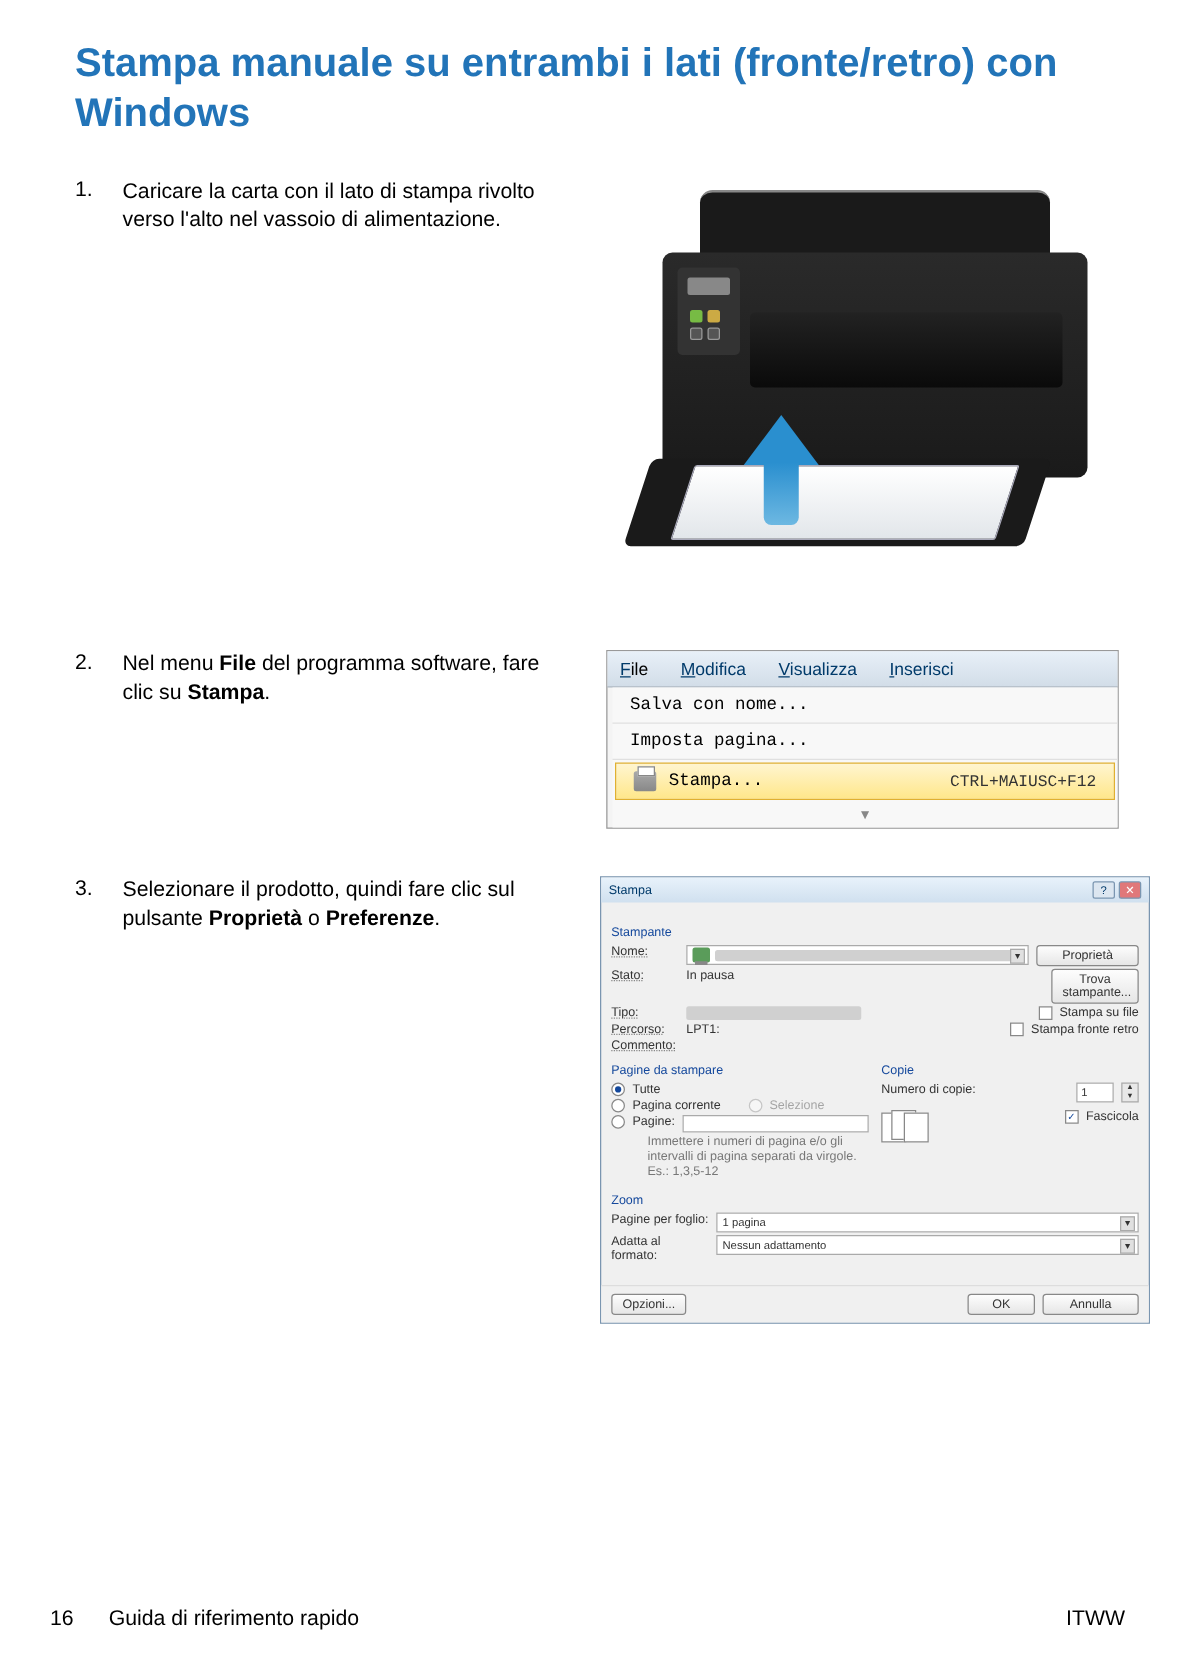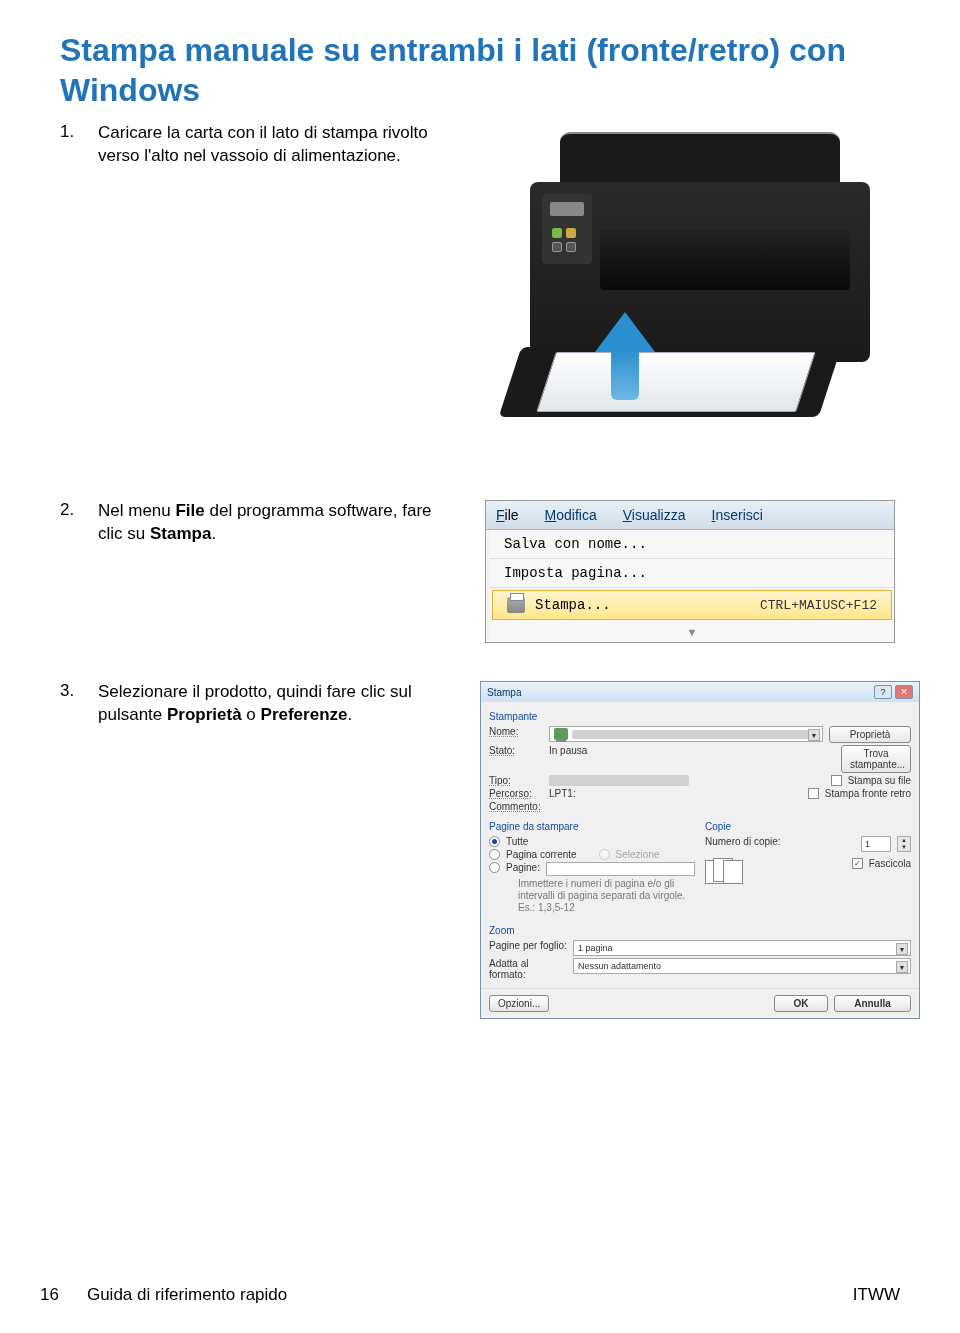--- a/index.html
+++ b/index.html
@@ -10,21 +10,21 @@
     font-family: Arial, Helvetica, sans-serif;
     color: #000;
     position: relative;
     padding: 30px 60px 30px 60px;
   }
   .title {
     color: #2274b8;
     font-size: 32px;
     font-weight: bold;
     line-height: 1.25;
-    margin-bottom: 12px;
+    margin-bottom: 32px;
   }
   .step {
     display: flex;
     gap: 40px;
     margin-bottom: 38px;
   }
   .step-left {
     width: 380px;
     flex-shrink: 0;
     display: flex;
@@ -192,21 +192,21 @@
     background: linear-gradient(180deg, #e8f2fb 0%, #d0e0ef 100%);
     padding: 3px 6px;
     color: #003a6a;
     display: flex;
     justify-content: space-between;
     align-items: center;
   }
   .dlg-wbtns { display:flex; gap:3px; }
   .dlg-wbtn { width:18px; height:14px; background:#dce6f0; border:1px solid #7a95b0; border-radius:2px; display:flex; align-items:center; justify-content:center; font-size:9px; }
   .dlg-wbtn.close { background:#e0787a; color:#fff; }
-  .dlg-body { padding: 6px 8px; }
+  .dlg-body { padding: 16px 8px; }
   .grp-title { color: #14489c; margin: 3px 0 4px; }
   .row { display:flex; margin: 2px 0; gap:6px; }
   .lbl { width: 54px; text-decoration: underline dotted #888; }
   .blurred { background: #d0d0d0; height: 11px; border-radius: 2px; flex:1; }
   .dd { flex:1; height: 16px; background:#fff; border:1px solid #aaa; display:flex; align-items:center; padding:0 4px; position:relative; font-size:9px; }
   .dd-arrow { position:absolute; right:2px; top:2px; width:12px; height:12px; background:#e0e0e0; border:1px solid #aaa; display:flex; align-items:center; justify-content:center; font-size:7px; }
   .btn {
     background: linear-gradient(180deg, #fdfdfd 0%, #e6e6e6 100%);
     border: 1px solid #888;
     border-radius: 3px;
@@ -222,21 +222,21 @@
   .spinbtn div { flex:1; text-align:center; line-height:7px; }
   .copies-icon { width:40px; height:28px; position:relative; }
   .copies-icon .sheet { position:absolute; width:20px; height:24px; background:#fff; border:1px solid #888; }
   .cs1 { top:2px; left:0; }
   .cs2 { top:0px; left:8px; }
   .cs3 { top:2px; left:18px; }
   .cols { display:flex; gap:10px; }
   .col { flex:1; }
   .hint { color:#777; font-size:10px; line-height:1.2; margin-top:2px;margin-left:29px; }
   .dlg-foot { display:flex; justify-content:space-between; padding:6px 8px; background:#f0f0f0; border-top:1px solid #ddd; }
-  .foot-right { display:flex; gap:6px;font-weight:bold; }
+  .foot-right { display:flex; gap:6px; }
   .printer-combo-icon { width:14px; height:12px; background:#5a9c5a; border-radius:2px; margin-right:4px; position:relative; }
   .printer-combo-icon::after { content:""; position:absolute; bottom:-2px; left:2px; width:10px; height:3px; background:#888; }
 
   .footer {
     position: absolute;
     bottom: 28px;
     left: 40px;
     right: 60px;
     display: flex;
     justify-content: space-between;

